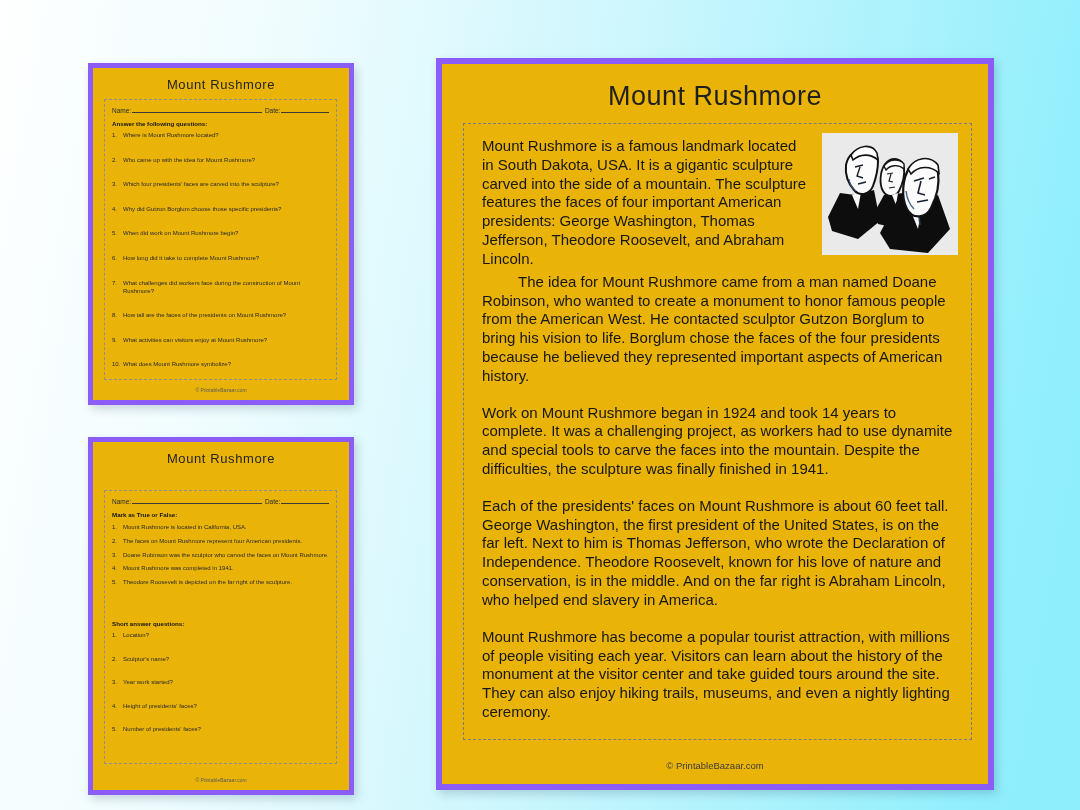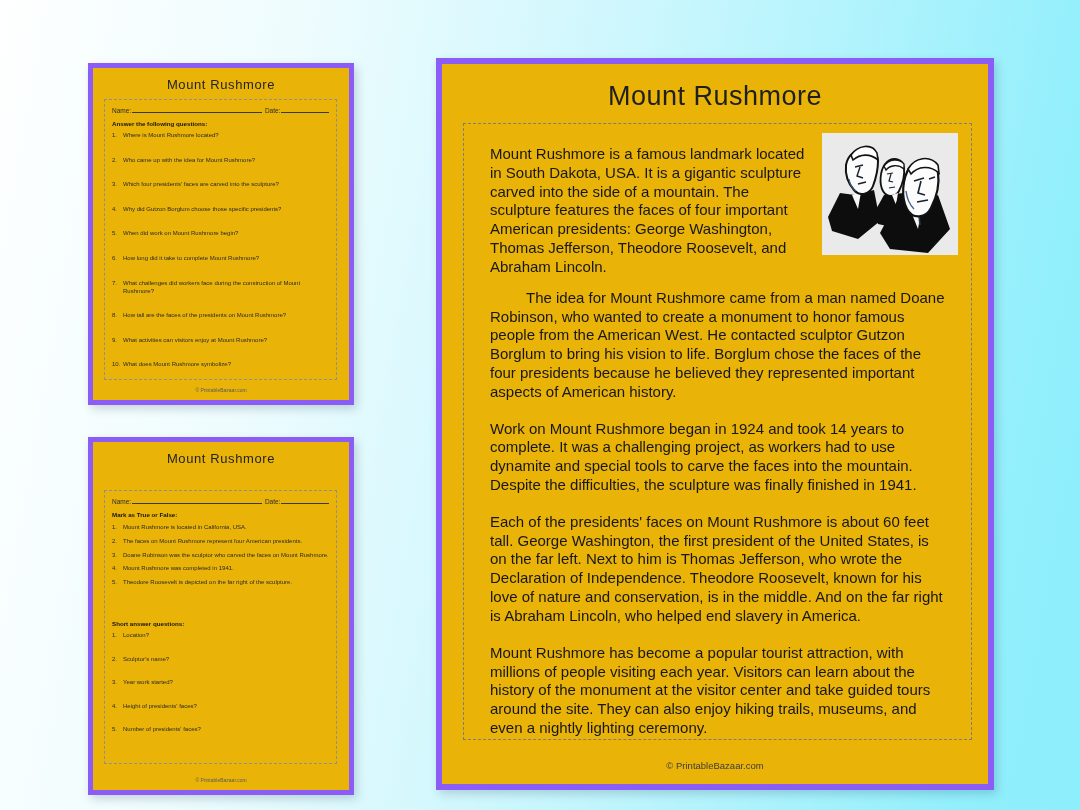--- a/index.html
+++ b/index.html
@@ -47,21 +47,21 @@
   .read-title{
     text-align:center;font-size:27px;color:#1f1f1f;font-weight:400;
     letter-spacing:.5px;margin-top:17px;
   }
   .read-box{
     position:absolute;left:21px;right:16px;top:59px;bottom:44px;
     border:1.5px dashed #7d7d7d;box-sizing:border-box;
     padding:9px 13px 8px 14px;
     font-size:15px;line-height:1.255;color:#171717;
   }
-  .read-box p{margin:12px;}
+  .read-box p{margin:4px;}
   .read-box p.gap{margin-top:18px;}
   .read-box p.indent{text-indent:36px;}
   .illus{
     float:right;width:136px;height:122px;background:#ebeaea;
     margin:0 0 8px 10px;
   }
   .read-footer{
     position:absolute;left:0;right:0;bottom:13px;text-align:center;
     font-size:9.5px;color:#3c3c3c;
   }

